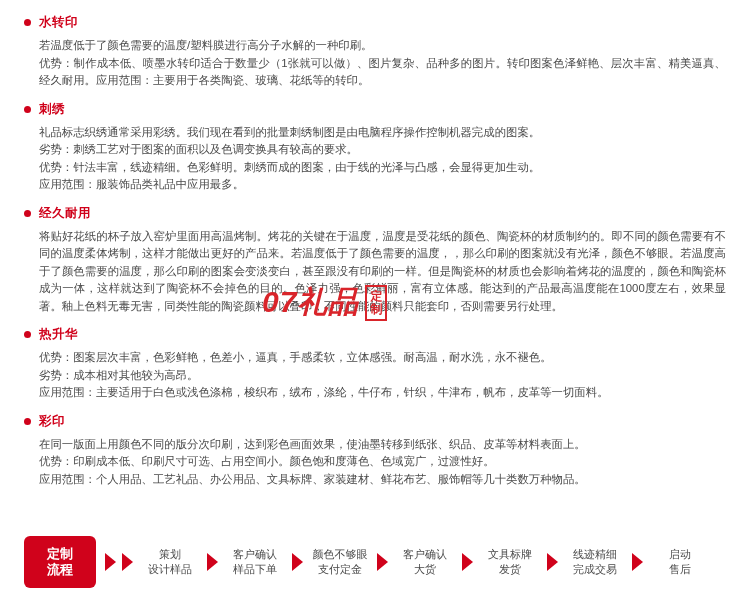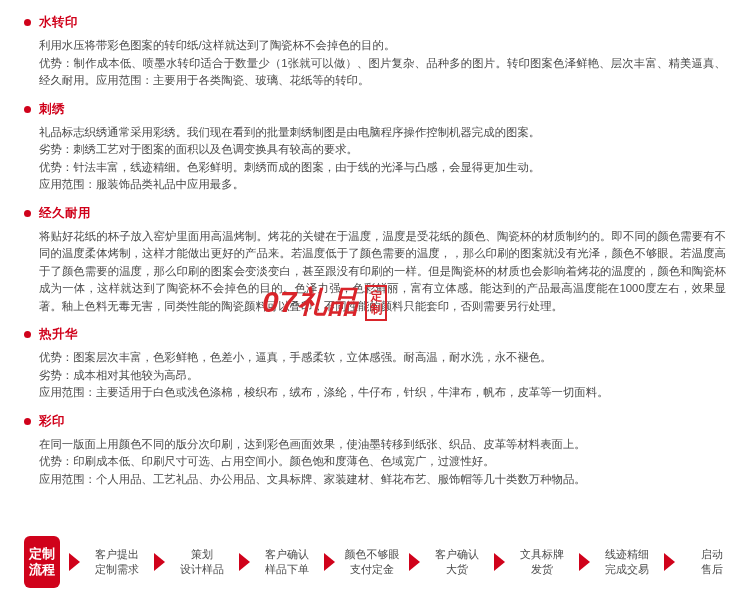--- a/index.html
+++ b/index.html
@@ -67,21 +67,21 @@
   }
 
   
   .flow {
     position: absolute;
     left: 24px; bottom: 16px;
     width: 702px; height: 62px;
     display: flex; align-items: center;
   }
   .flow-badge {
-    width: 36px; height: 52px;
+    width: 72px; height: 52px;
     background: #d0021b;
     color: #fff;
     border-radius: 6px;
     display: flex; flex-direction: column;
     align-items: center; justify-content: center;
     font-size: 13px; font-weight: bold;
     line-height: 16px;
     flex: none;
     margin-right: 6px;
   }
@@ -107,21 +107,21 @@
 <body>
 
 <div class="page">
 
   <div class="section">
     <div class="sec-head">
       <span class="bullet"></span>
       <span class="sec-title">水转印</span>
     </div>
     <div class="sec-body">
-      <div class="line">利用水压将带彩色图案的转印纸/这样就达到了陶瓷杯不会掉色的目的。</div>
+      <div class="line">若温度低于了颜色需要的温度/塑料膜进行高分子水解的一种印刷。</div>
       <div class="line">优势：制作成本低、喷墨水转印适合于数量少（1张就可以做）、图片复杂、品种多的图片。转印图案色泽鲜艳、层次丰富、精美逼真、经久耐用。应用范围：主要用于各类陶瓷、玻璃、花纸等的转印。</div>
     </div>
   </div>
 
   <div class="section">
     <div class="sec-head">
       <span class="bullet"></span>
       <span class="sec-title">刺绣</span>
     </div>
     <div class="sec-body">
@@ -174,24 +174,20 @@
     </span>
   </div>
 
   <div class="flow">
     <div class="flow-badge">
       <span>定制</span>
       <span>流程</span>
     </div>
     <div class="flow-steps">
       <div class="arrow"></div>
-      <div class="flow-step">
-        <div>客户提出</div>
-        <div>定制需求</div>
-      </div>
       <div class="arrow"></div>
       <div class="flow-step">
         <div>策划</div>
         <div>设计样品</div>
       </div>
       <div class="arrow"></div>
       <div class="flow-step">
         <div>客户确认</div>
         <div>样品下单</div>
       </div>

